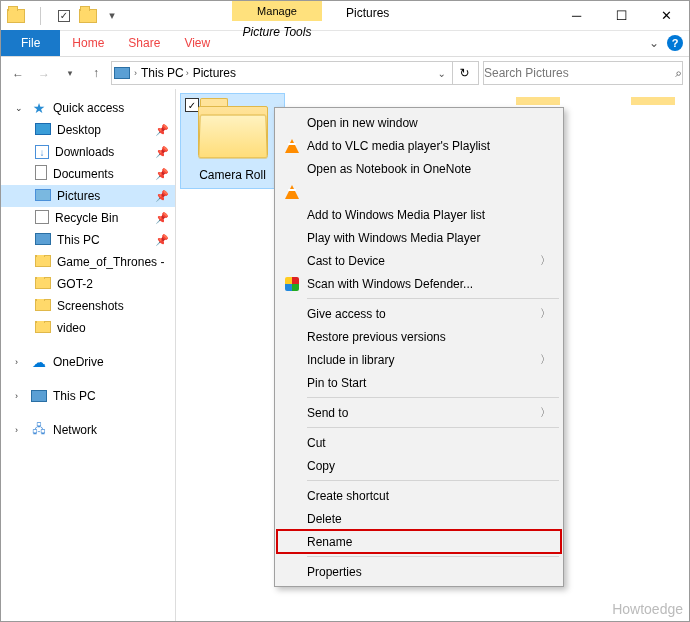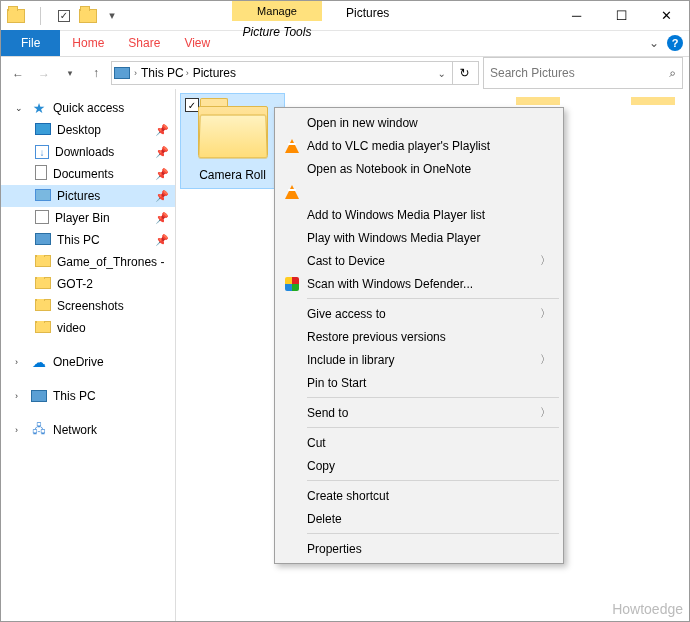--- a/index.html
+++ b/index.html
@@ -25,21 +25,21 @@
   .help-area { position: absolute; right: 6px; top: 4px; display: flex; gap: 8px; align-items: center; }
   .collapse-caret { color: #555; }
   .help-icon { width: 16px; height: 16px; border-radius: 50%; background: #0078d7; color: #fff; display: flex; align-items: center; justify-content: center; font-size: 11px; font-weight: bold; }
 
   .addr-row { height: 32px; display: flex; align-items: center; padding: 2px 6px; gap: 4px; }
   .nav-btn { width: 22px; height: 22px; display: flex; align-items: center; justify-content: center; color: #555; }
   .addr-bar { flex: 1; height: 24px; border: 1px solid #ccc; display: flex; align-items: center; padding: 0 2px; gap: 4px; }
   .addr-seg { display: flex; align-items: center; gap: 2px; }
   .seg-arrow { font-size: 9px; color: #555; }
   .refresh-btn { width: 24px; height: 24px; border-left: 1px solid #ccc; display: flex; align-items: center; justify-content: center; margin-left: auto; }
-  .search-box { width: 200px; height: 32px; border: 1px solid #ccc; display: flex; align-items: center; padding: 0 6px; color: #777; justify-content: space-between; text-align: center; }
+  .search-box { width: 200px; height: 24px; border: 1px solid #ccc; display: flex; align-items: center; padding: 0 0; color: #777; justify-content: space-between; text-align: center; }
 
   .main { display: flex; height: 534px; }
   .sidebar { width: 175px; border-right: 1px solid #ddd; padding: 8px 0; overflow: hidden; }
   .tree-item { height: 22px; display: flex; align-items: center; padding-left: 14px; gap: 6px; white-space: nowrap; }
   .tree-item.lvl2 { padding-left: 34px; justify-content: space-between; padding-right: 6px; }
   .tree-item.selected { background: #cce8ff; }
   .expand-caret { width: 10px; color: #333; font-size: 9px; display: inline-block; }
   .item-left { display: flex; align-items: center; gap: 6px; overflow: hidden; }
   .pin { color: #888; font-size: 11px; }
   .spacer { height: 12px; }
@@ -190,21 +190,21 @@
         <div class="tree-item lvl2 selected">
           <span class="item-left">
             <span><span class="icon pic-icon"></span></span>
             <span>Pictures</span>
           </span>
           <span class="pin">📌</span>
         </div>
         <div class="tree-item lvl2">
           <span class="item-left">
             <span><span class="icon bin-icon"></span></span>
-            <span>Player Bin</span>
+            <span>Recycle Bin</span>
           </span>
           <span class="pin">📌</span>
         </div>
         <div class="tree-item lvl2">
           <span class="item-left">
             <span><span class="icon pc-icon"></span></span>
             <span>This PC</span>
           </span>
           <span class="pin">📌</span>
         </div>
@@ -329,19 +329,22 @@
     <div class="ctx-item">
       <span>Copy</span>
     </div>
     <div class="ctx-sep"></div>
     <div class="ctx-item">
       <span>Create shortcut</span>
     </div>
     <div class="ctx-item">
       <span>Delete</span>
     </div>
+    <div class="ctx-item highlight">
+      <span>Rename</span>
+    </div>
     <div class="ctx-sep"></div>
     <div class="ctx-item">
       <span>Properties</span>
     </div>
   </div>
 
 <div class="watermark">Howtoedge</div>
 
 </body></html>

